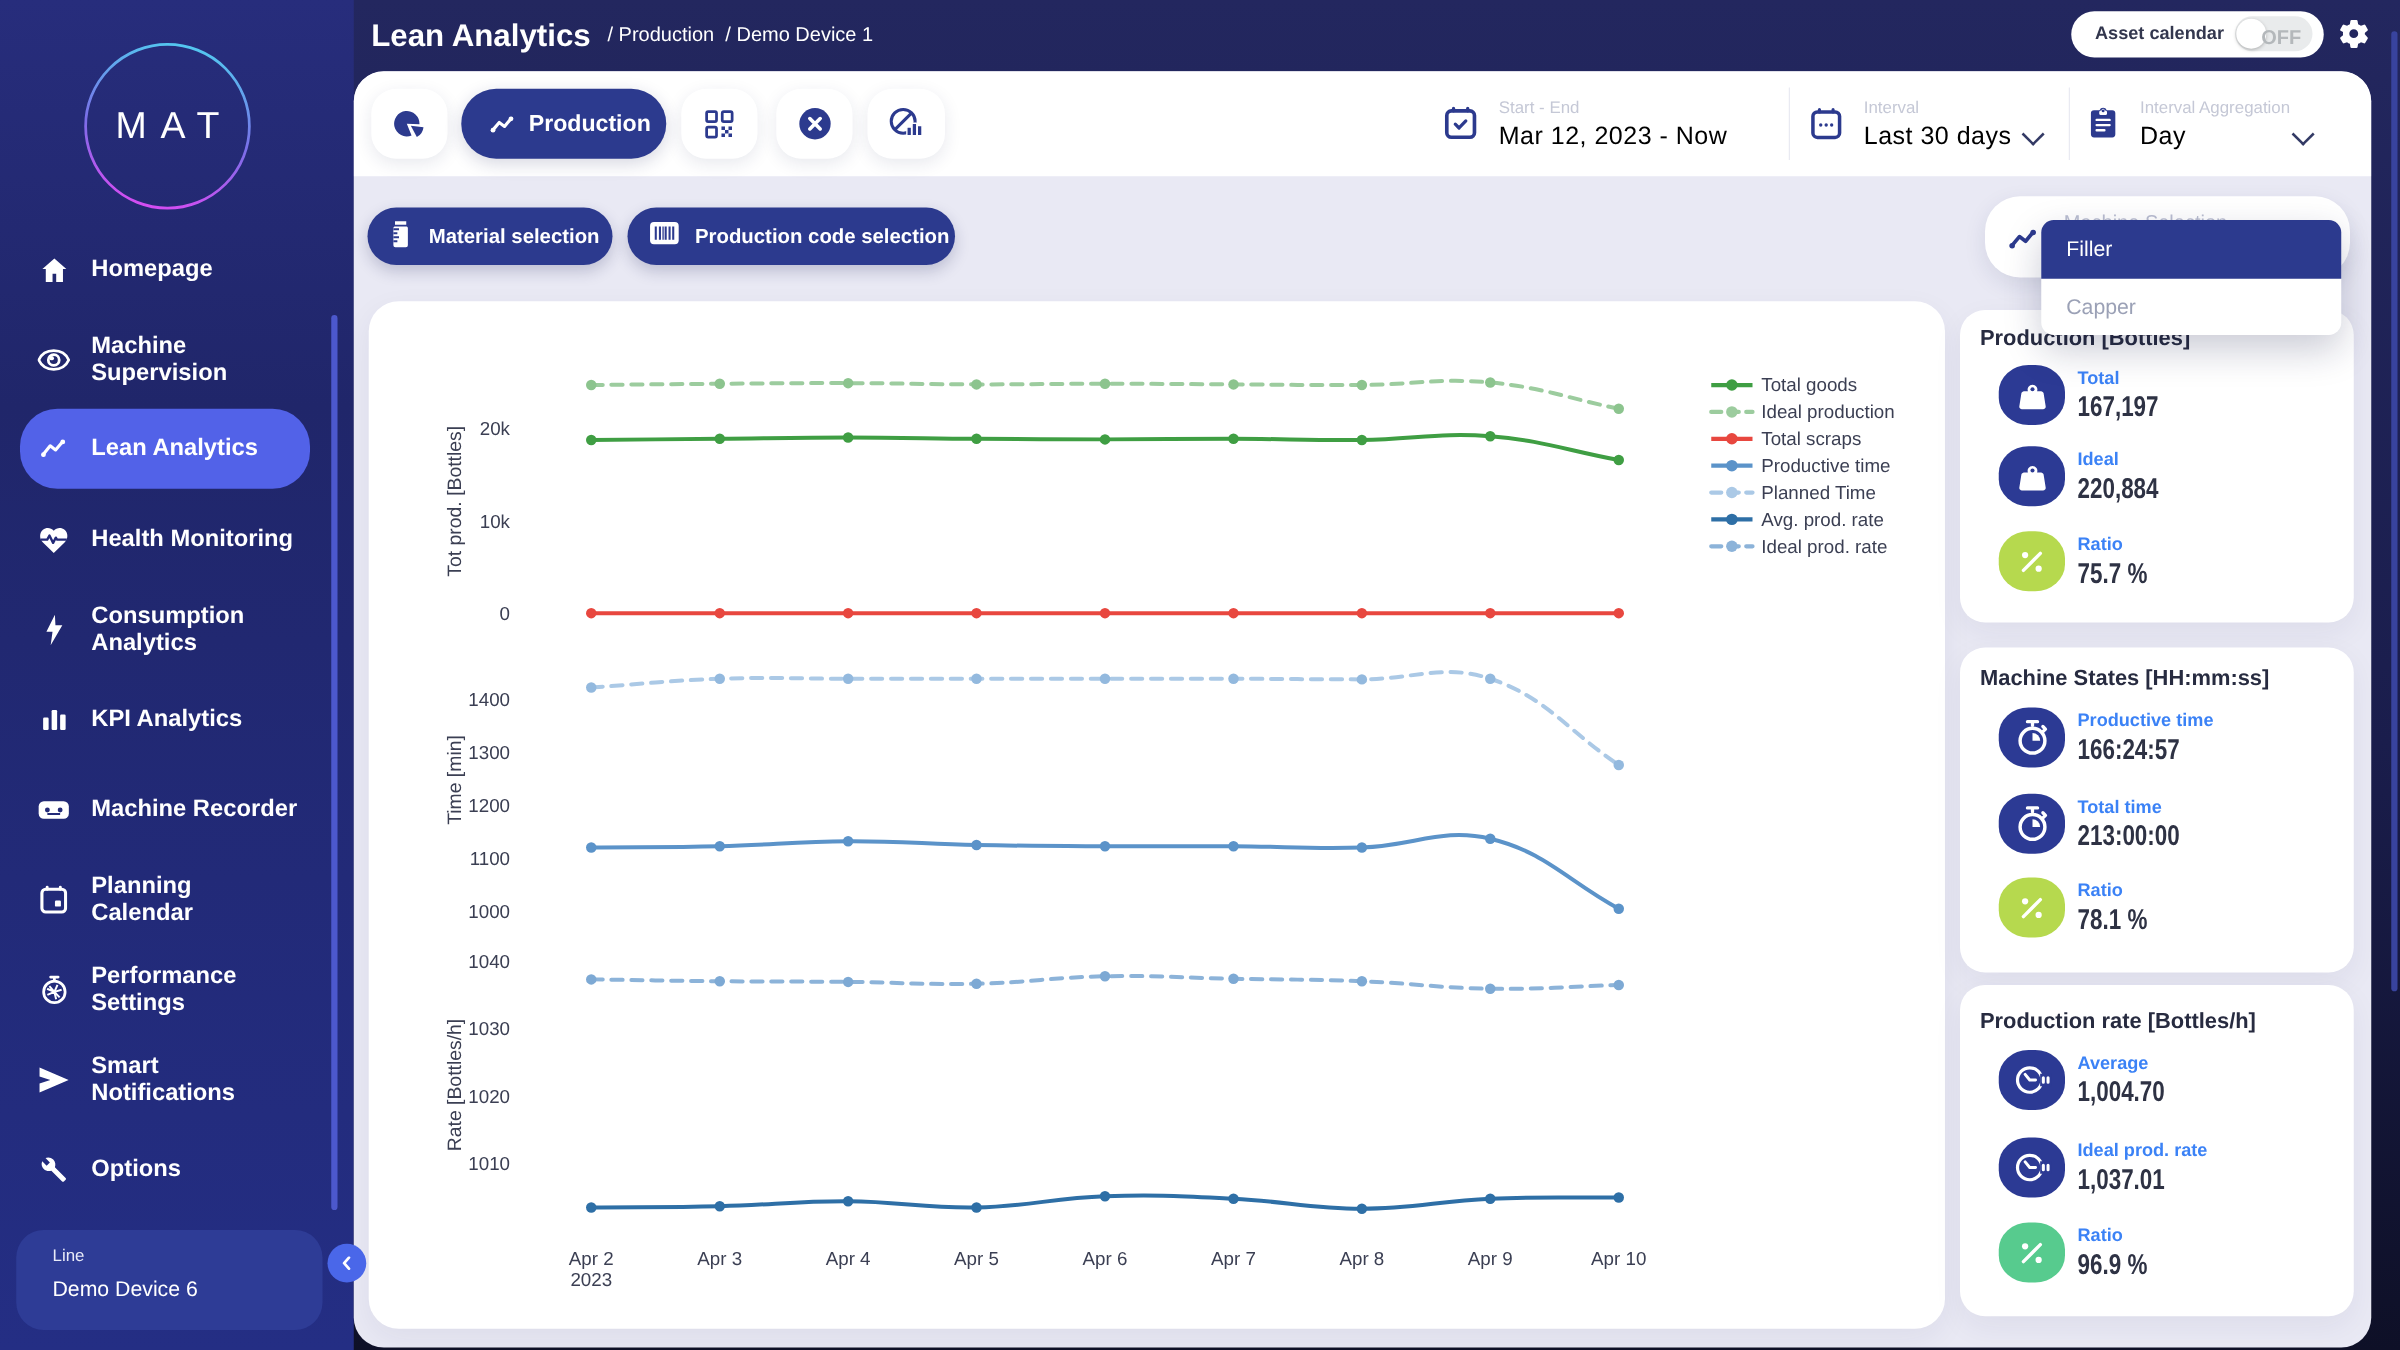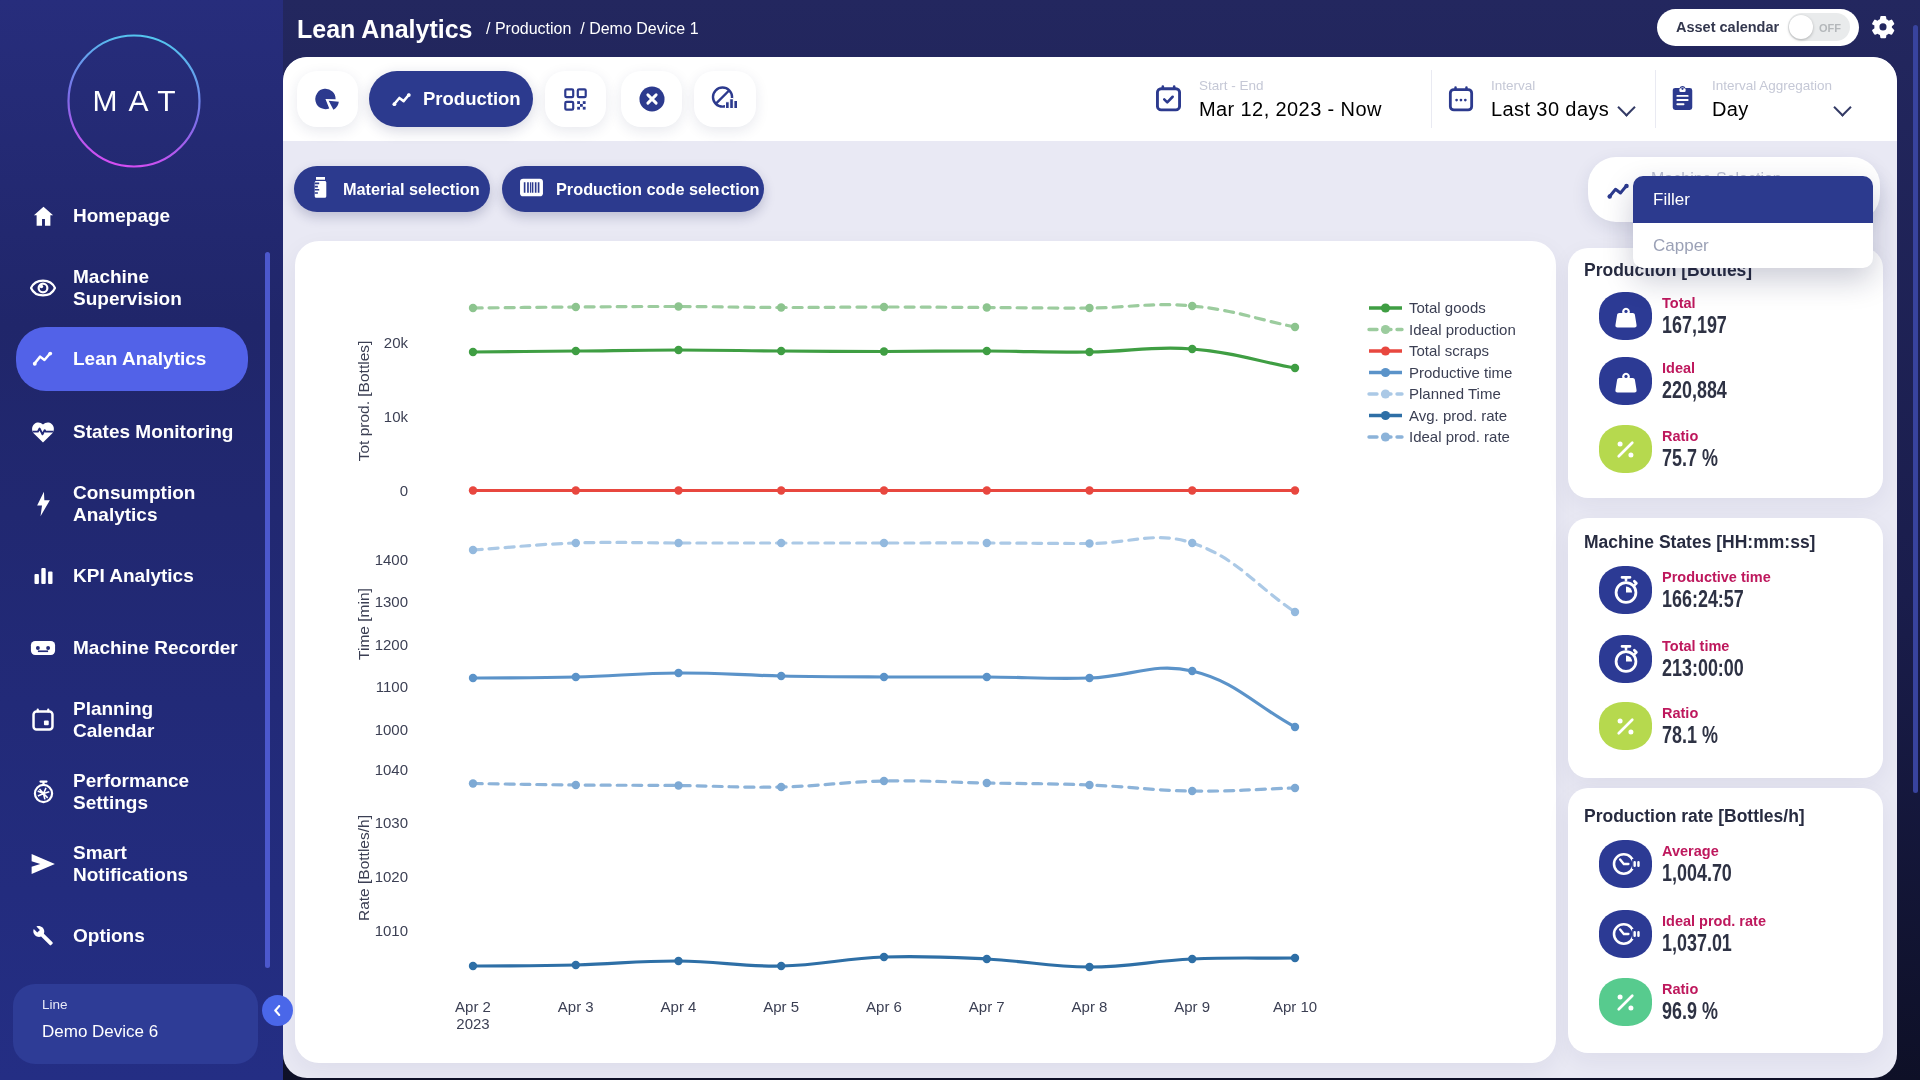--- a/index.html
+++ b/index.html
@@ -15,37 +15,37 @@
 .line-card{position:absolute;left:13px;top:984px;width:245px;height:80px;background:#2e3c96;border-radius:22px;color:#fff}
 .line-card .l1{position:absolute;left:29px;top:13px;font-size:13.5px;color:#e8eaf8}
 .line-card .l2{position:absolute;left:29px;top:38px;font-size:17px}
 .collapse-btn{position:absolute;left:262px;top:995px;width:31px;height:31px;border-radius:50%;background:#4a67e9;display:flex;align-items:center;justify-content:center;z-index:30}
 .hdr-title{position:absolute;left:297px;top:15px;color:#fff;font-size:25px;font-weight:700;z-index:5}
 .hdr-bc{position:absolute;left:486px;top:20px;color:#fff;font-size:16px;font-weight:400;z-index:5}
 .asset-pill{position:absolute;left:1657px;top:9px;width:202px;height:37px;background:#fff;border-radius:19px;z-index:5}
 .asset-pill .t{position:absolute;left:19px;top:10px;font-size:14.5px;font-weight:600;color:#33374e}
 .toggle{position:absolute;left:131px;top:4px;width:62px;height:28px;background:#e9ebec;border-radius:14px}
 .toggle .knob{position:absolute;left:1px;top:2px;width:24px;height:24px;background:#fff;border-radius:50%;box-shadow:0 1px 3px rgba(0,0,0,.25)}
-.toggle .off{position:absolute;right:9px;top:9px;font-size:11px;font-weight:700;color:#b4b8bb}
+.toggle .off{position:absolute;right:9px;top:9px;font-size:16px;font-weight:700;color:#b4b8bb}
 .gear{position:absolute;left:1871px;top:15px;width:24px;height:24px;z-index:5}
 .content{position:absolute;left:283px;top:57px;width:1614px;height:1021px;background:#e9e9f4;border-radius:24px;overflow:hidden}
 .toolbar{position:absolute;left:0;top:0;width:1614px;height:84px;background:#fff;border-radius:24px 24px 0 0}
 .tb-btn{position:absolute;top:14px;height:56px;background:#fff;border-radius:20px;box-shadow:0 4px 14px rgba(30,35,90,.10);display:flex;align-items:center;justify-content:center}
 .tb-prod{position:absolute;left:86px;top:14px;width:164px;height:56px;background:#2c3a8e;border-radius:28px;color:#fff;font-size:18.5px;font-weight:700;display:flex;align-items:center;justify-content:flex-start;padding-left:22px;gap:11px;box-shadow:0 4px 14px rgba(30,35,90,.18)}
 .tb-div{position:absolute;top:13px;width:1px;height:58px;background:#e9eaf2}
 .tb-sec-label{position:absolute;font-size:13.5px;color:#c5c8d6;font-weight:500}
 .tb-sec-val{position:absolute;font-size:20px;color:#000000;letter-spacing:0.4px;white-space:nowrap}
 .chev{display:inline-block;width:13px;height:13px;border-right:2.6px solid #333a65;border-bottom:2.6px solid #333a65;transform:rotate(45deg)}
 .selrow-btn{position:absolute;top:109px;height:46px;background:#2c3a8e;border-radius:23px;color:#fff;font-size:16.3px;font-weight:700;display:flex;align-items:center;white-space:nowrap;box-shadow:0 5px 12px rgba(30,35,90,.22)}
 .chart-card{position:absolute;left:12px;top:184px;width:1261px;height:822px;background:#fff;border-radius:24px;box-shadow:0 8px 24px rgba(30,35,90,.06)}
 .rcard{position:absolute;left:1285px;width:315px;background:#fff;border-radius:20px;box-shadow:0 8px 24px rgba(30,35,90,.06)}
 .rcard .title{position:absolute;left:16px;font-size:17.5px;font-weight:700;color:#272b40}
 .rrow{position:absolute;left:32px;width:270px;height:48px}
 .rrow .ico{position:absolute;left:-1px;top:0;width:53px;height:48px;border-radius:45%;display:flex;align-items:center;justify-content:center}
-.rrow .lab{position:absolute;left:62px;top:3px;font-size:14.5px;font-weight:700;color:#be185d;white-space:nowrap}
+.rrow .lab{position:absolute;left:62px;top:3px;font-size:14.5px;font-weight:700;color:#3b82f6;white-space:nowrap}
 .rrow .val{position:absolute;left:62px;top:20px;font-size:23px;font-weight:700;color:#2e3244;transform:scaleX(0.78);transform-origin:0 0;white-space:nowrap}
 .navy{background:#2c3a94}
 .lime{background:#b6d94e}
 .mint{background:#57cb8e}
 .msel{position:absolute;left:1305px;top:100px;width:292px;height:65px;background:#fff;border-radius:28px;box-shadow:0 6px 18px rgba(30,35,90,.10)}
 .msel .lbl{position:absolute;left:63px;top:13px;font-size:16px;color:#b9bdd0}
 .dropdown{position:absolute;left:1350px;top:119px;width:240px;height:92px;border-radius:10px;box-shadow:0 12px 30px rgba(20,25,70,.22);background:#fff;z-index:20}
 .dropdown .opt1{position:absolute;left:0;top:0;width:240px;height:47px;background:#2c3a8e;border-radius:10px 10px 0 0;color:#fff;font-size:17px;display:flex;align-items:center;padding-left:20px}
 .dropdown .opt2{position:absolute;left:0;top:47px;width:241px;height:45px;border-radius:0 0 10px 10px;color:#9ba1b6;font-size:17px;display:flex;align-items:center;padding-left:20px}
 .rscroll{position:absolute;left:1913px;top:25px;width:5px;height:768px;background:#38439e;border-radius:3px}
@@ -93,21 +93,21 @@
       </span>
       <span class="nav-txt" style="top:-11px">Lean Analytics</span>
     </div>
     <div class="nav-item" style="top:432px;height:0">
       <span class="nav-ico" style="top:-13px">
         <svg width="27" height="24" viewBox="0 0 25 23">
           <path d="M12.5 21.5 4.2 13.4C1.3 10.6 1.3 6.2 4.2 3.7c2.5-2.2 6.1-1.8 8.3.7 2.2-2.5 5.8-2.9 8.3-.7 2.9 2.5 2.9 6.9 0 9.7z" fill="#fff"></path>
           <path d="M2.5 11.2h5l1.7-3.1 2.8 5.6 2.1-4 1 1.5h7.4" fill="none" stroke="#232a78" stroke-width="1.8" stroke-linejoin="round"></path>
         </svg>
       </span>
-      <span class="nav-txt" style="top:-11px">States Monitoring</span>
+      <span class="nav-txt" style="top:-11px">Health Monitoring</span>
     </div>
     <div class="nav-item" style="top:504px;height:0">
       <span class="nav-ico" style="top:-13px">
         <svg width="15" height="26" viewBox="0 0 14 24.5">
           <path d="M7.4 0.8 1 13.6h4.6L4.2 23.8 13 8.6H7.8z" fill="#fff"></path>
         </svg>
       </span>
       <span class="nav-txt" style="top:-22px">Consumption<br>Analytics</span>
     </div>
     <div class="nav-item" style="top:576px;height:0">

